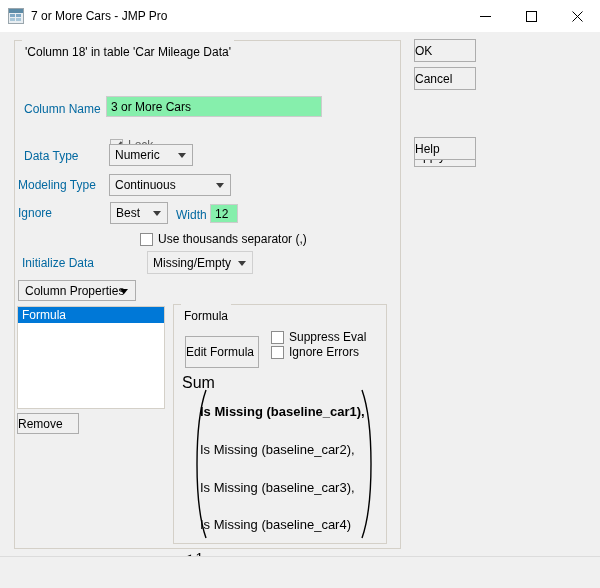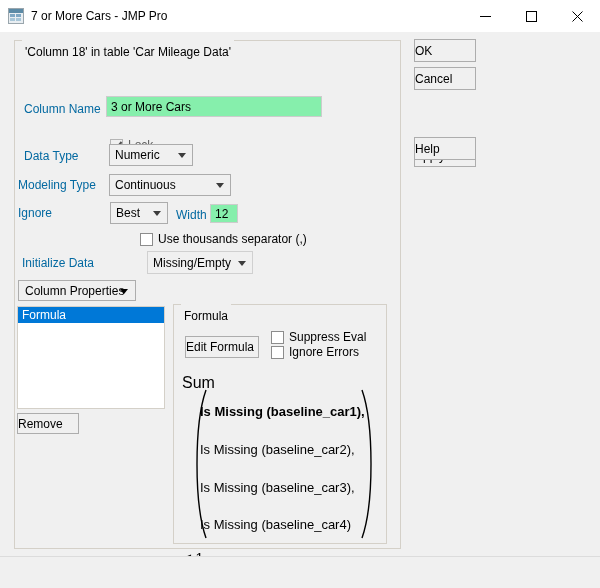--- a/index.html
+++ b/index.html
@@ -335,21 +335,21 @@
   </div>
 
   <div class="btn" style="left:17px; top:381px; width:62px; height:21px;">
     <span>Remove</span>
   </div>
 
   <div class="groupbox" id="formula-group">
     <span class="legend">Formula</span>
   </div>
 
-  <div class="btn" style="left:185px; top:304px; width:74px; height:22px;">
+  <div class="btn" style="left:185px; top:304px; width:74px; height:32px;">
     <span>Edit Formula</span>
   </div>
 
   <div class="cbwrap" style="left:271px; top:298px;">
     <span class="cbox"></span>
     <span>Suppress Eval</span>
   </div>
   <div class="cbwrap" style="left:271px; top:313px;">
     <span class="cbox"></span>
     <span>Ignore Errors</span>

